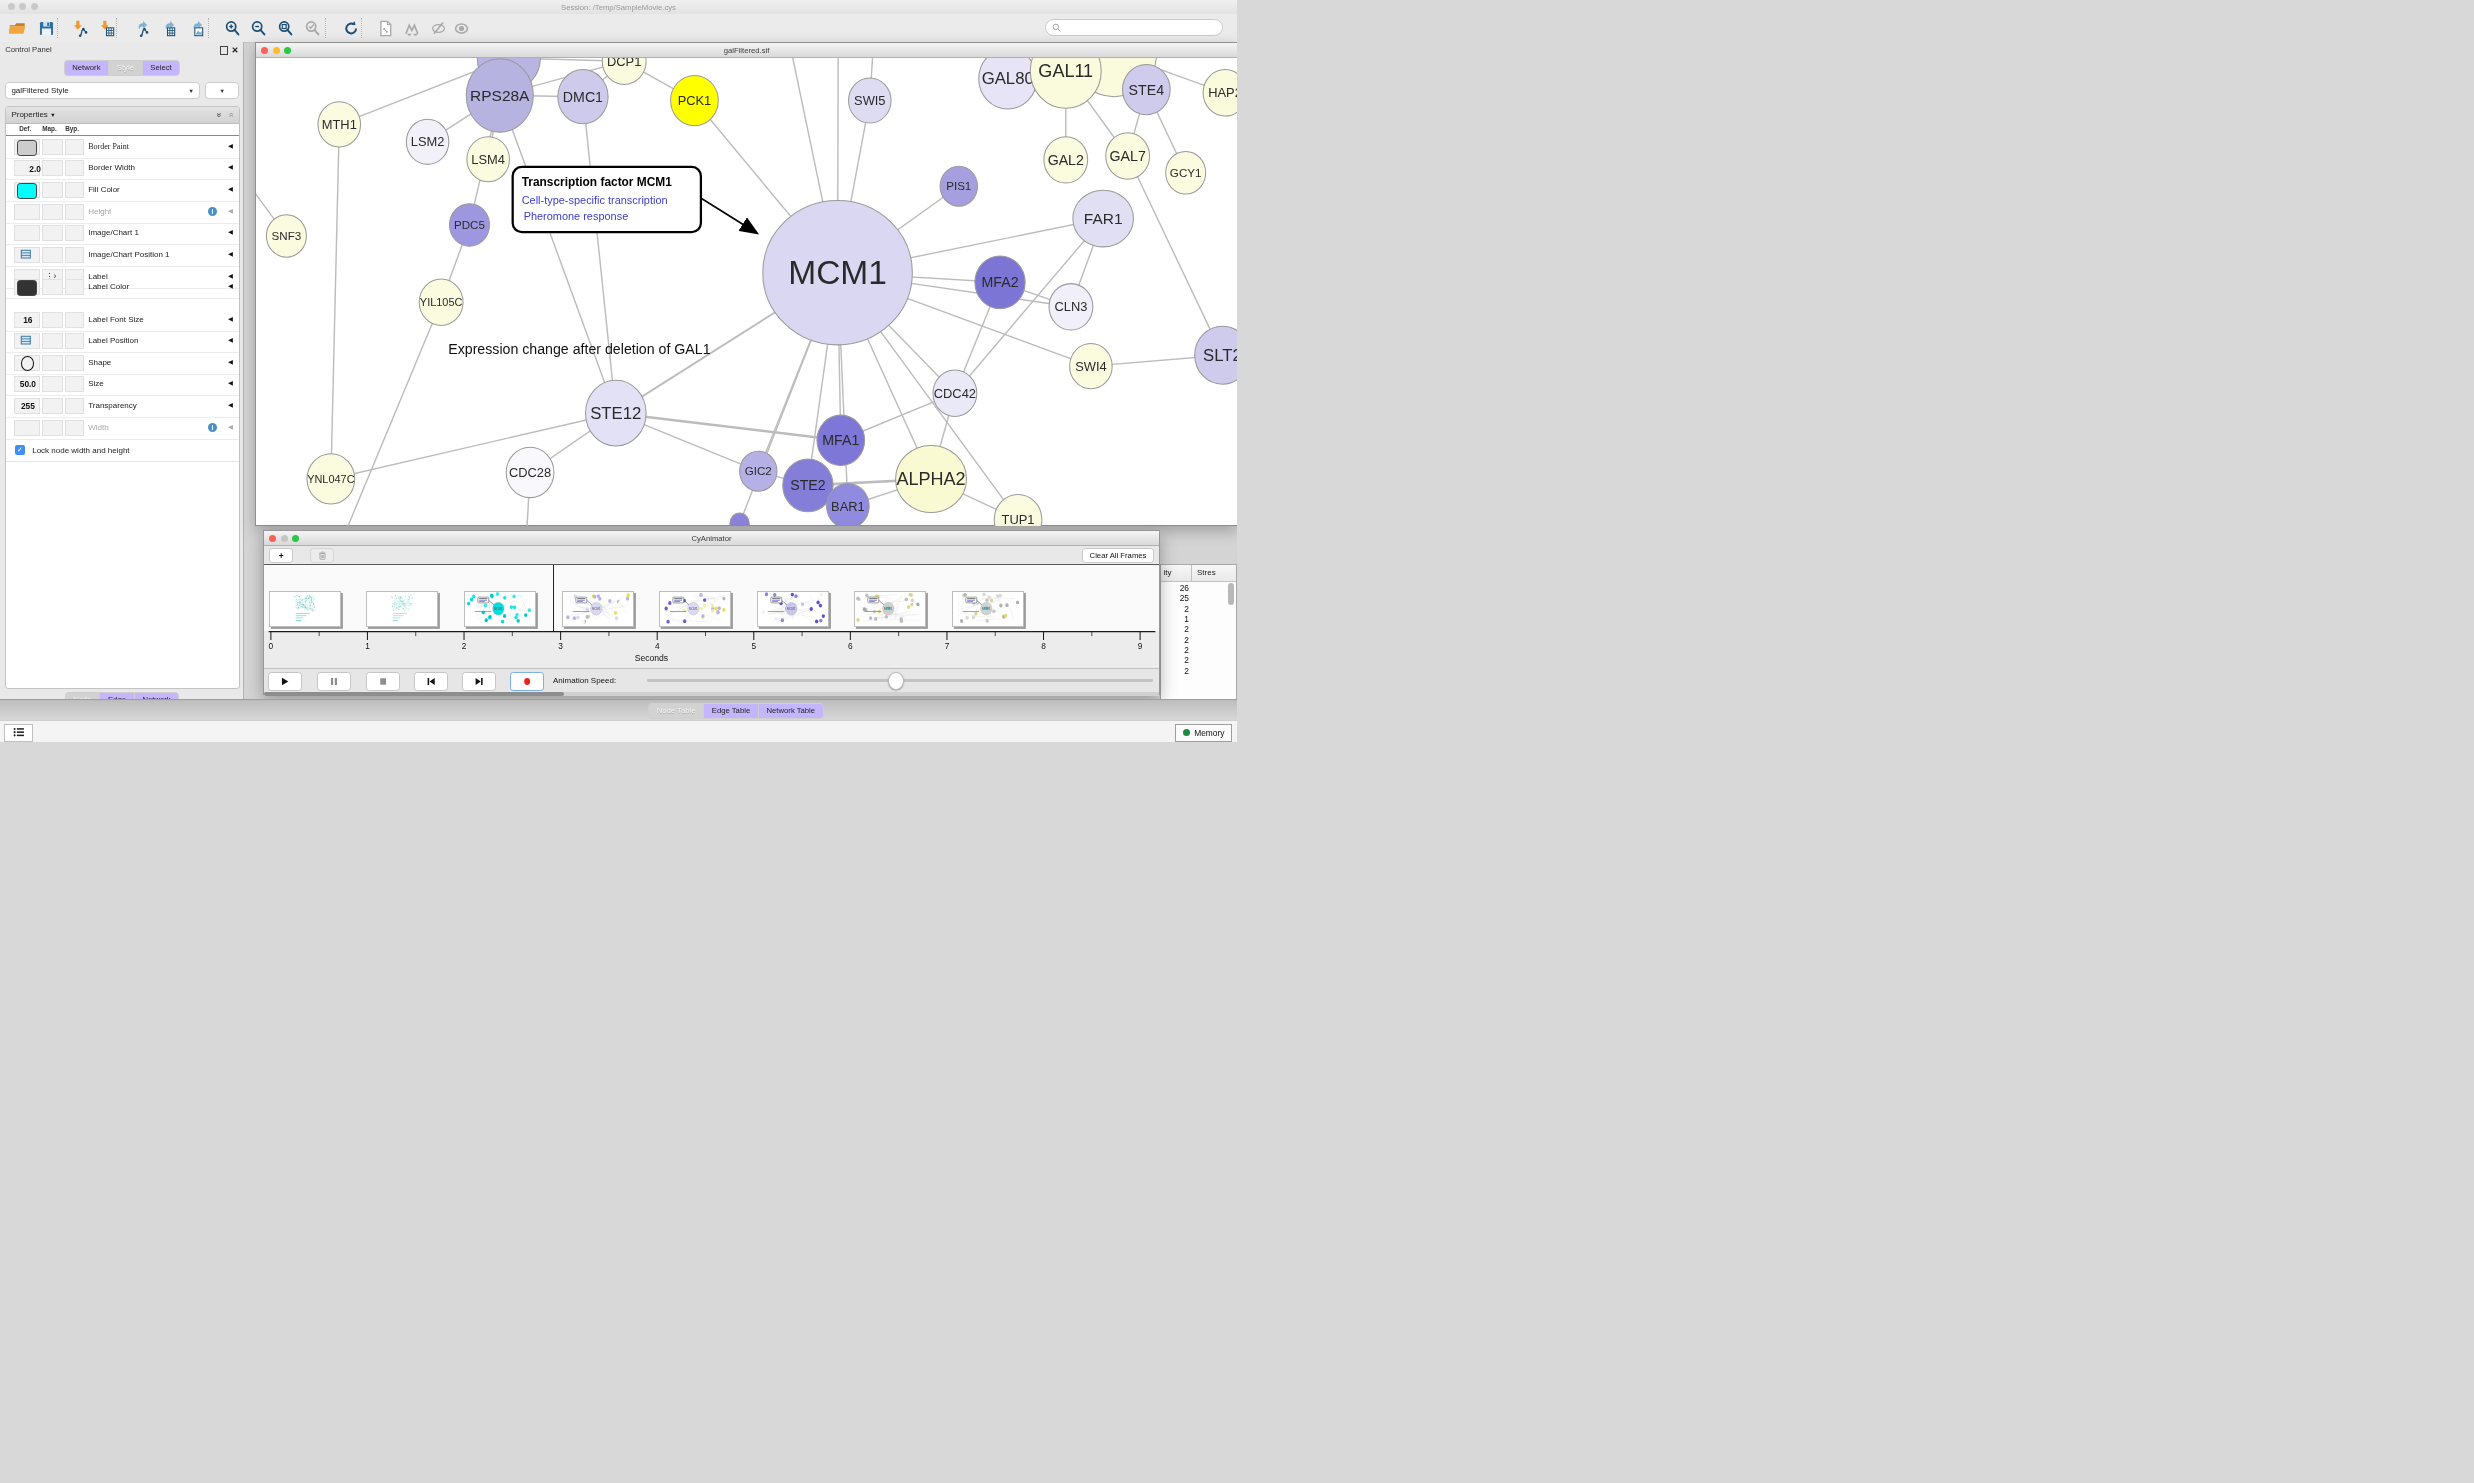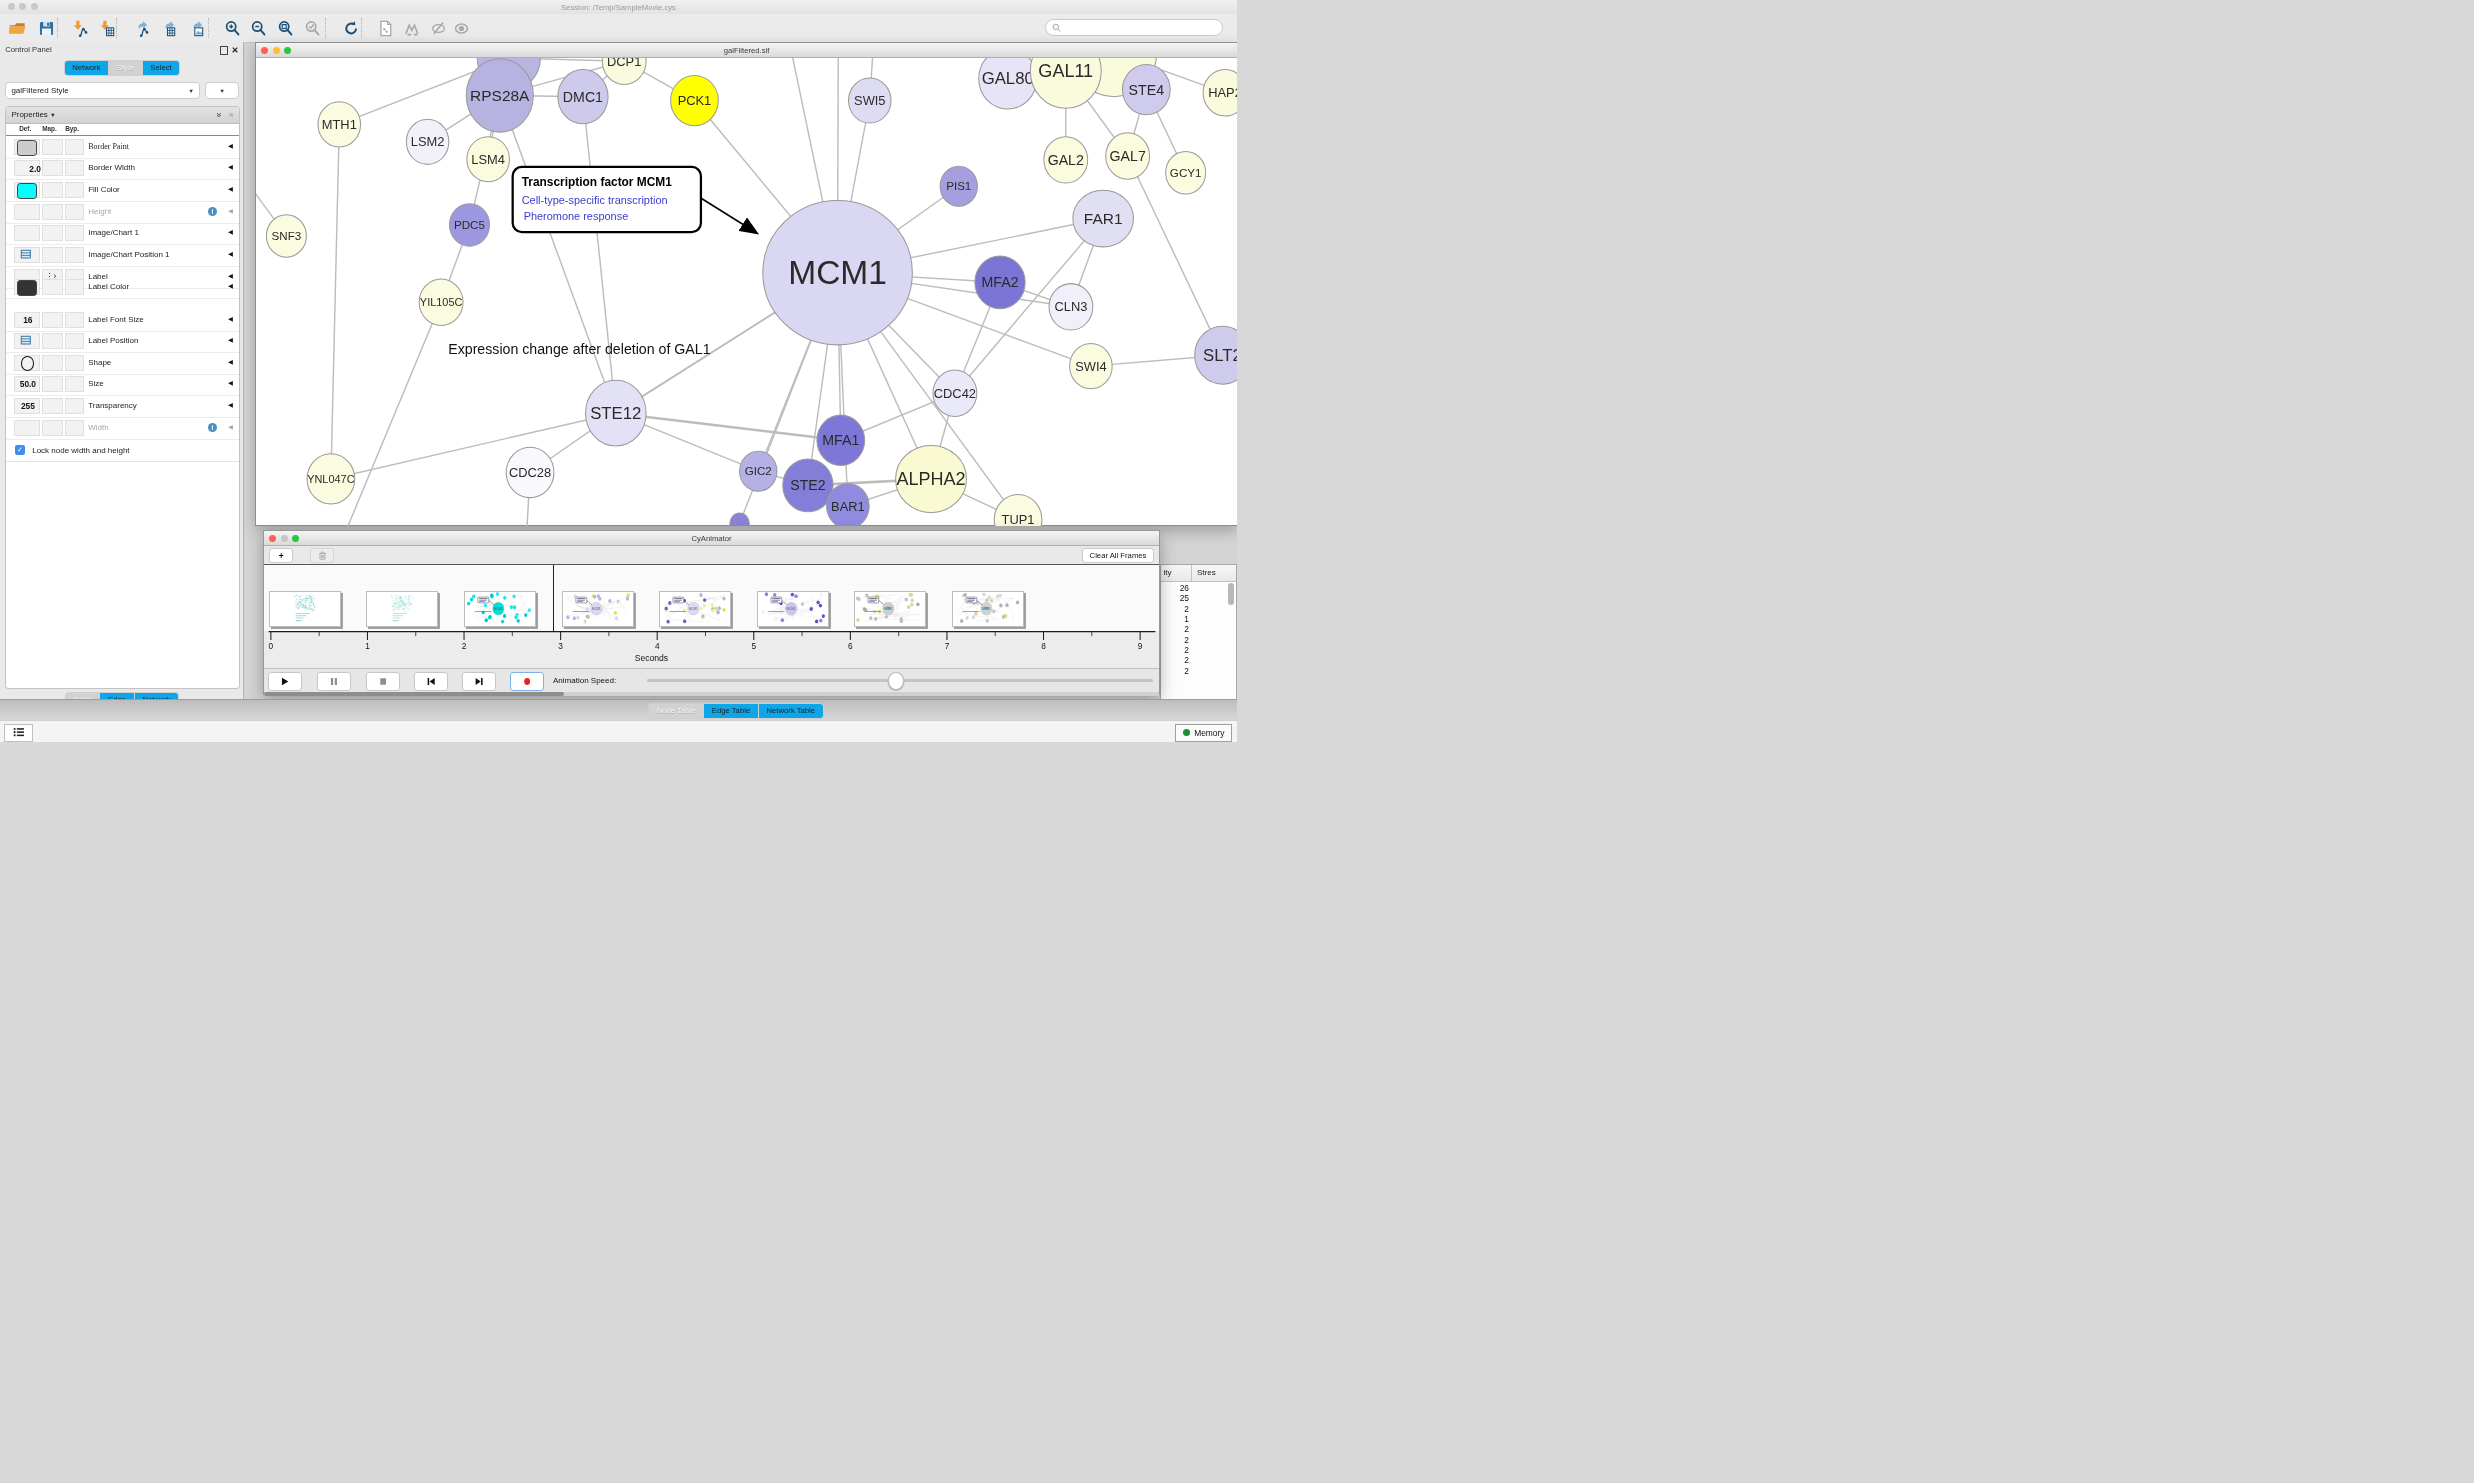--- a/index.html
+++ b/index.html
@@ -17,21 +17,21 @@
   .tool-sep{top:3.9px;width:0;height:20.6px;border-left:0.6px dotted #b4b4b4;}
   .searchbox{right:14px;top:4.5px;width:178px;height:17.4px;background:#fff;border:0.6px solid #c9c9c9;border-radius:9px;
     display:flex;align-items:center;padding-left:5.8px;box-sizing:border-box;}
   .searchbox input{border:none;outline:none;font-size:7.7px;width:148px;background:transparent;}
   
   .control-panel{left:0;top:42px;width:244px;height:671px;background:#e9e9e9;border-right:0.6px solid #b3b3b3;box-sizing:border-box;}
   .cp-title{left:5.2px;top:3.2px;font-size:7.7px;color:#333;}
   .cp-float{right:15.5px;top:3.9px;width:5.8px;height:7px;border:1px solid #444;}
   .cp-close{right:4.5px;top:2.6px;font-size:8.4px;color:#222;font-weight:bold;}
   .seg-tabs{display:flex;}
-  .seg-tab{height:14px;line-height:14px;padding:0 7.7px;background:#0ea5e9;border:0.6px solid #cfcfcf;font-size:7.7px;color:#222;
+  .seg-tab{height:14px;line-height:14px;padding:0 7.7px;background:#c4b5fd;border:0.6px solid #cfcfcf;font-size:7.7px;color:#222;
     border-right:none;}
   .seg-tab:first-child{border-radius:3.9px 0 0 3.9px;}
   .seg-tab:last-child{border-radius:0 3.9px 3.9px 0;border-right:0.6px solid #cfcfcf;}
   .seg-tab.active{background:#d2d2d2;color:#f5f5f5;text-shadow:0 0.6px 0.6px #aaa;}
   .combo{background:#fff;border:0.6px solid #cdcdcd;border-radius:3.9px;font-size:8px;color:#222;
     display:flex;align-items:center;justify-content:space-between;padding:0 5.2px;box-sizing:border-box;}
   .props{left:5.2px;top:64px;width:233px;height:581px;background:#fff;border:0.6px solid #c3c3c3;border-radius:3.2px;overflow:hidden;}
   .props-header{left:0;top:0;width:100%;height:15.5px;background:linear-gradient(#e3e3e3,#d2d2d2);border-bottom:0.6px solid #bdbdbd;}
   .props-title{left:5.2px;top:2.6px;font-size:8px;color:#222;}
   .col-head{top:18px;font-size:6.4px;font-weight:bold;color:#333;}

